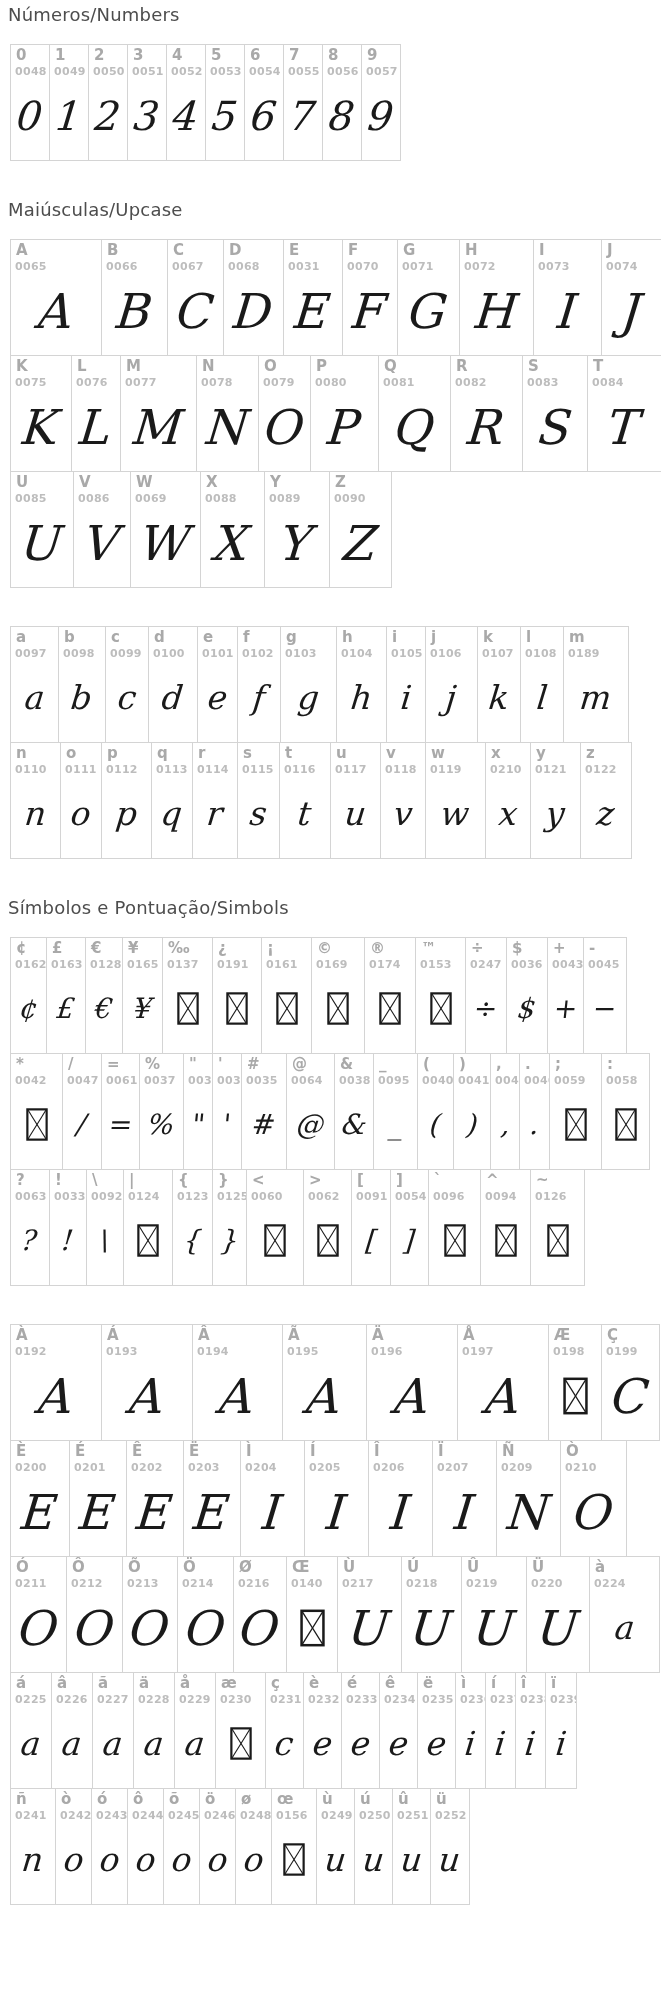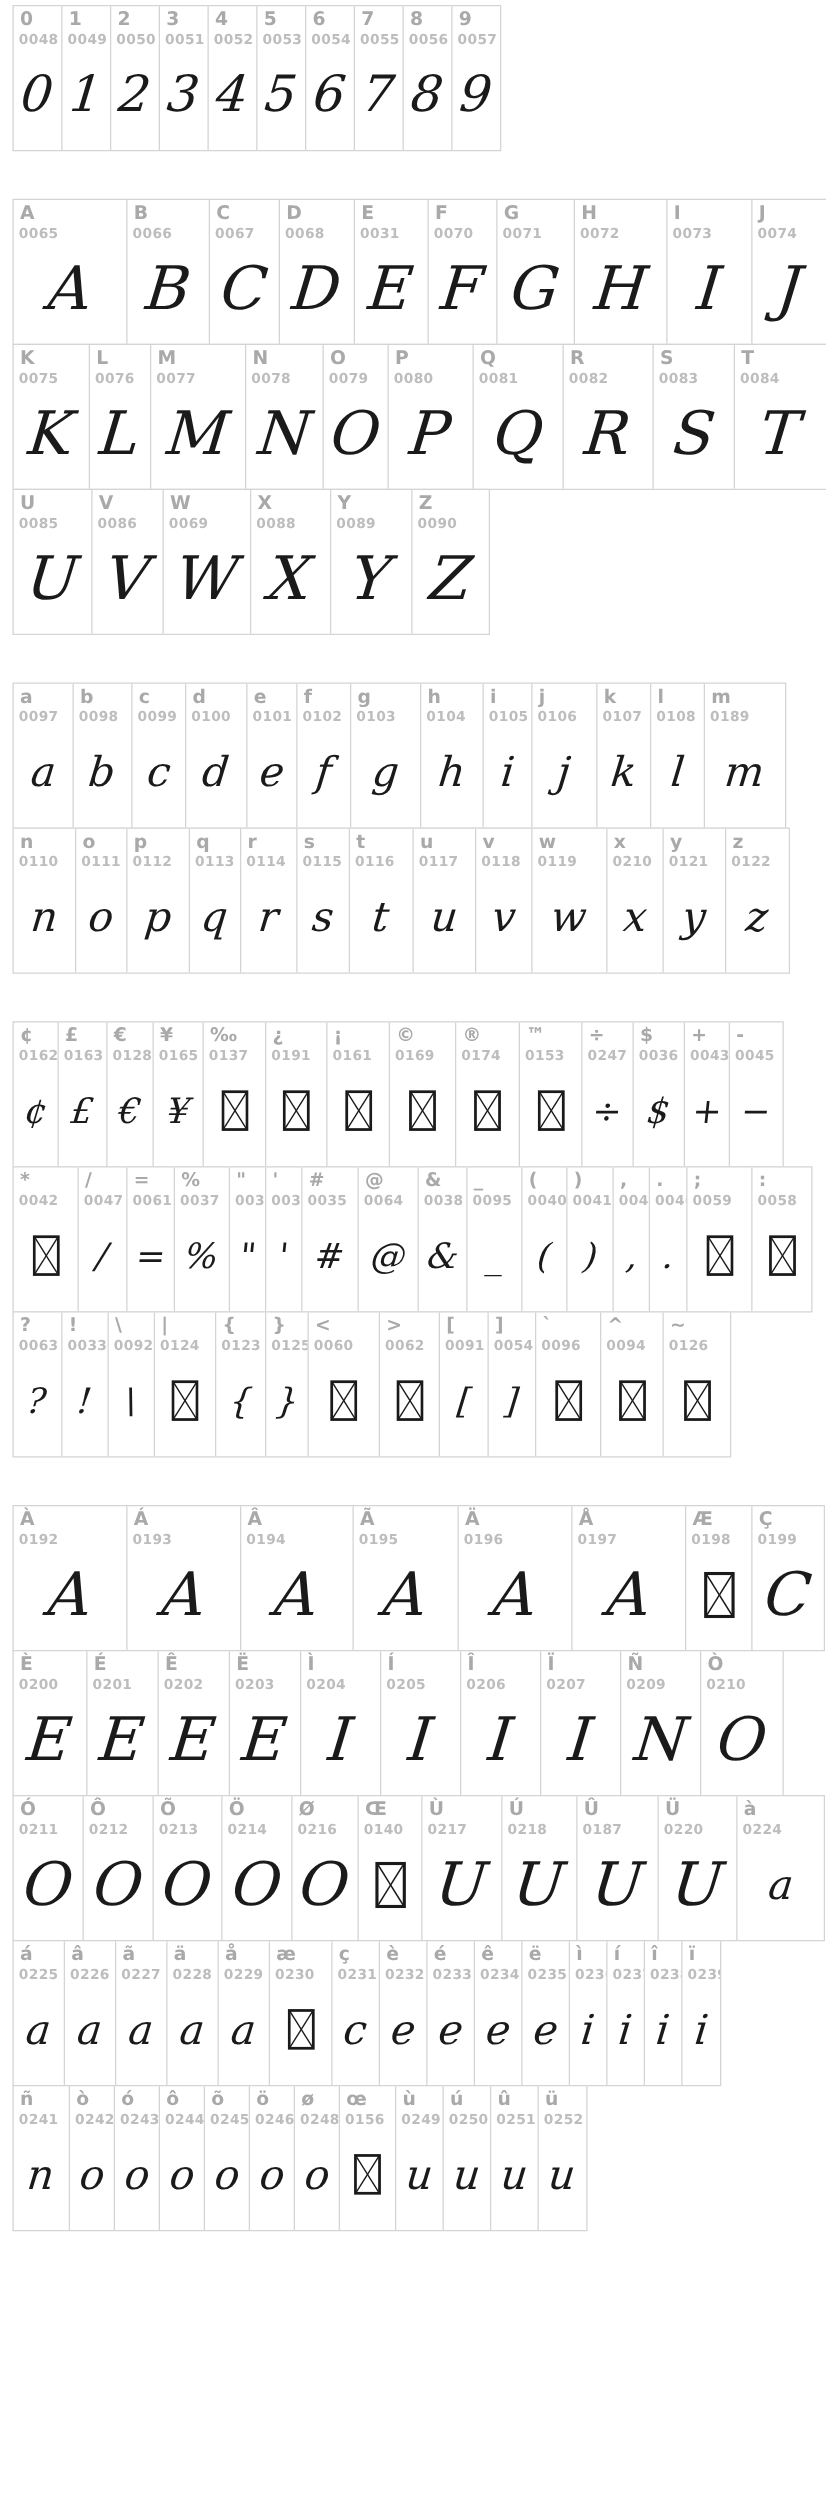--- a/index.html
+++ b/index.html
@@ -49,20 +49,21 @@
   .cell.small .glyph{font-size:33px}
   .missing-box{display:block}
   .kind-caps .missing-box{width:25px;height:38px}
   .kind-digits .missing-box,.kind-lower .missing-box,.kind-symbols .missing-box{width:22px;height:33px}
 </style>
 </head>
 <body>
 
 <div id="sections">
     <div class="section">
+      <h2 class="section-title">Números/Numbers</h2>
       <div class="grid">
         <div class="row kind-digits">
           <div class="cell" style="width: 39px;">
             <div class="char-label">0</div>
             <div class="char-code">0048</div>
             <div class="glyph-area">
               <div class="glyph">0</div>
             </div>
           </div>
           <div class="cell" style="width: 39px;">
@@ -125,20 +126,21 @@
             <div class="char-label">9</div>
             <div class="char-code">0057</div>
             <div class="glyph-area">
               <div class="glyph">9</div>
             </div>
           </div>
         </div>
       </div>
     </div>
     <div class="section">
+      <h2 class="section-title">Maiúsculas/Upcase</h2>
       <div class="grid">
         <div class="row kind-caps">
           <div class="cell" style="width: 91px;">
             <div class="char-label">A</div>
             <div class="char-code">0065</div>
             <div class="glyph-area">
               <div class="glyph">A</div>
             </div>
           </div>
           <div class="cell" style="width: 66px;">
@@ -507,20 +509,21 @@
             <div class="char-label">z</div>
             <div class="char-code">0122</div>
             <div class="glyph-area">
               <div class="glyph">z</div>
             </div>
           </div>
         </div>
       </div>
     </div>
     <div class="section">
+      <h2 class="section-title">Símbolos e Pontuação/Simbols</h2>
       <div class="grid">
         <div class="row kind-symbols">
           <div class="cell" style="width: 36px;">
             <div class="char-label">¢</div>
             <div class="char-code">0162</div>
             <div class="glyph-area">
               <div class="glyph">¢</div>
             </div>
           </div>
           <div class="cell" style="width: 39px;">
@@ -1076,21 +1079,21 @@
           </div>
           <div class="cell" style="width: 60px;">
             <div class="char-label">Ú</div>
             <div class="char-code">0218</div>
             <div class="glyph-area">
               <div class="glyph">U</div>
             </div>
           </div>
           <div class="cell" style="width: 65px;">
             <div class="char-label">Û</div>
-            <div class="char-code">0187</div>
+            <div class="char-code">0219</div>
             <div class="glyph-area">
               <div class="glyph">U</div>
             </div>
           </div>
           <div class="cell" style="width: 63px;">
             <div class="char-label">Ü</div>
             <div class="char-code">0220</div>
             <div class="glyph-area">
               <div class="glyph">U</div>
             </div>

